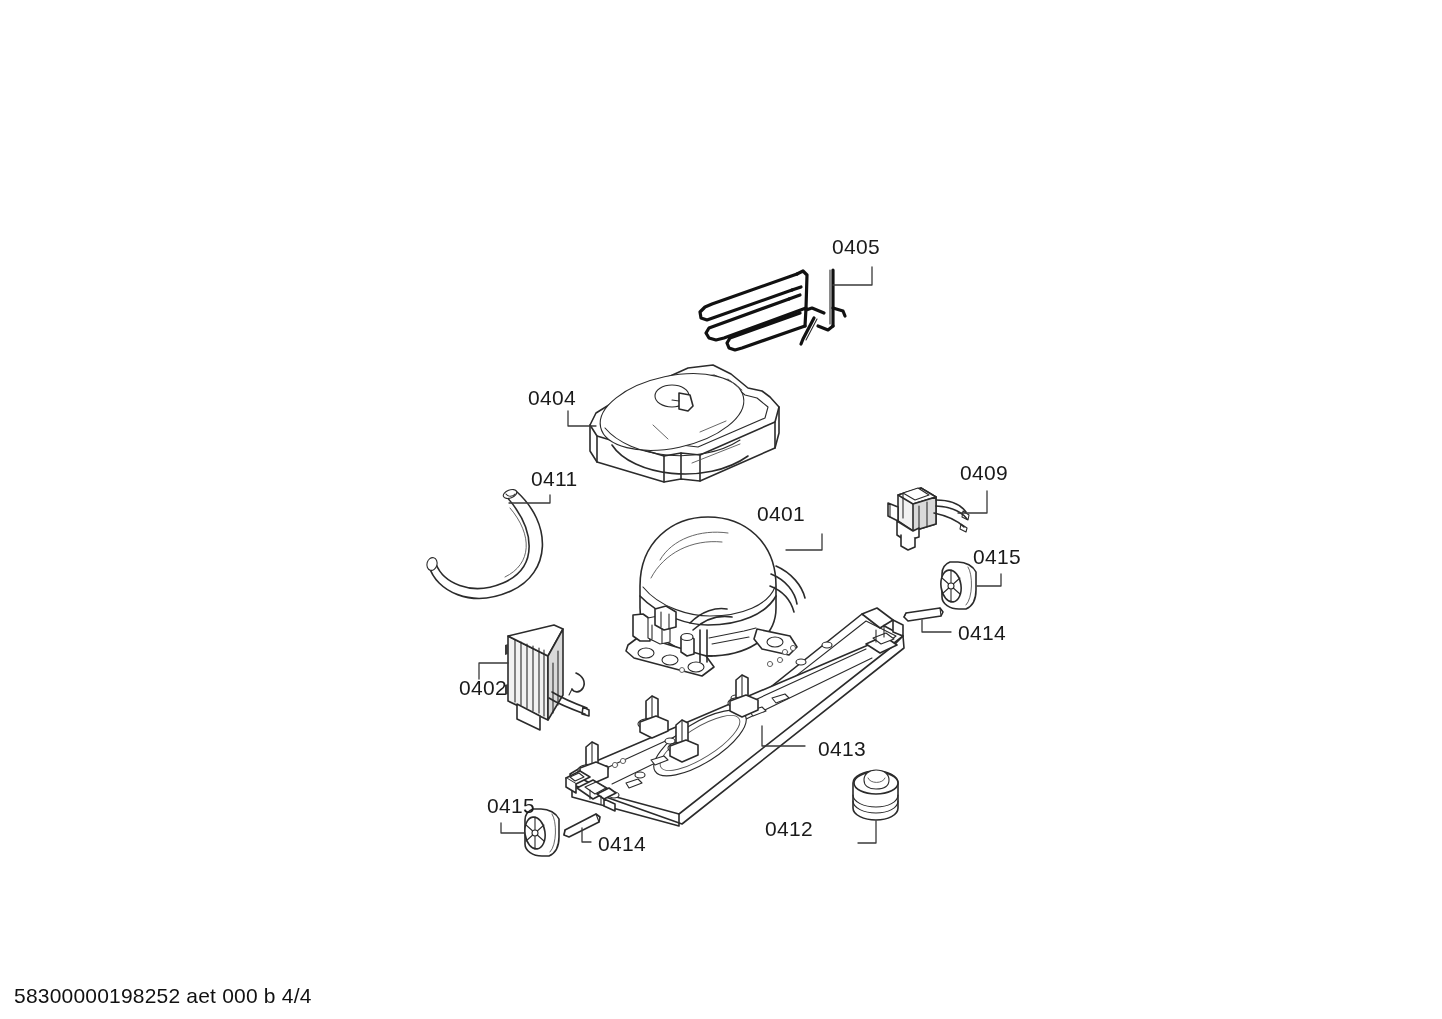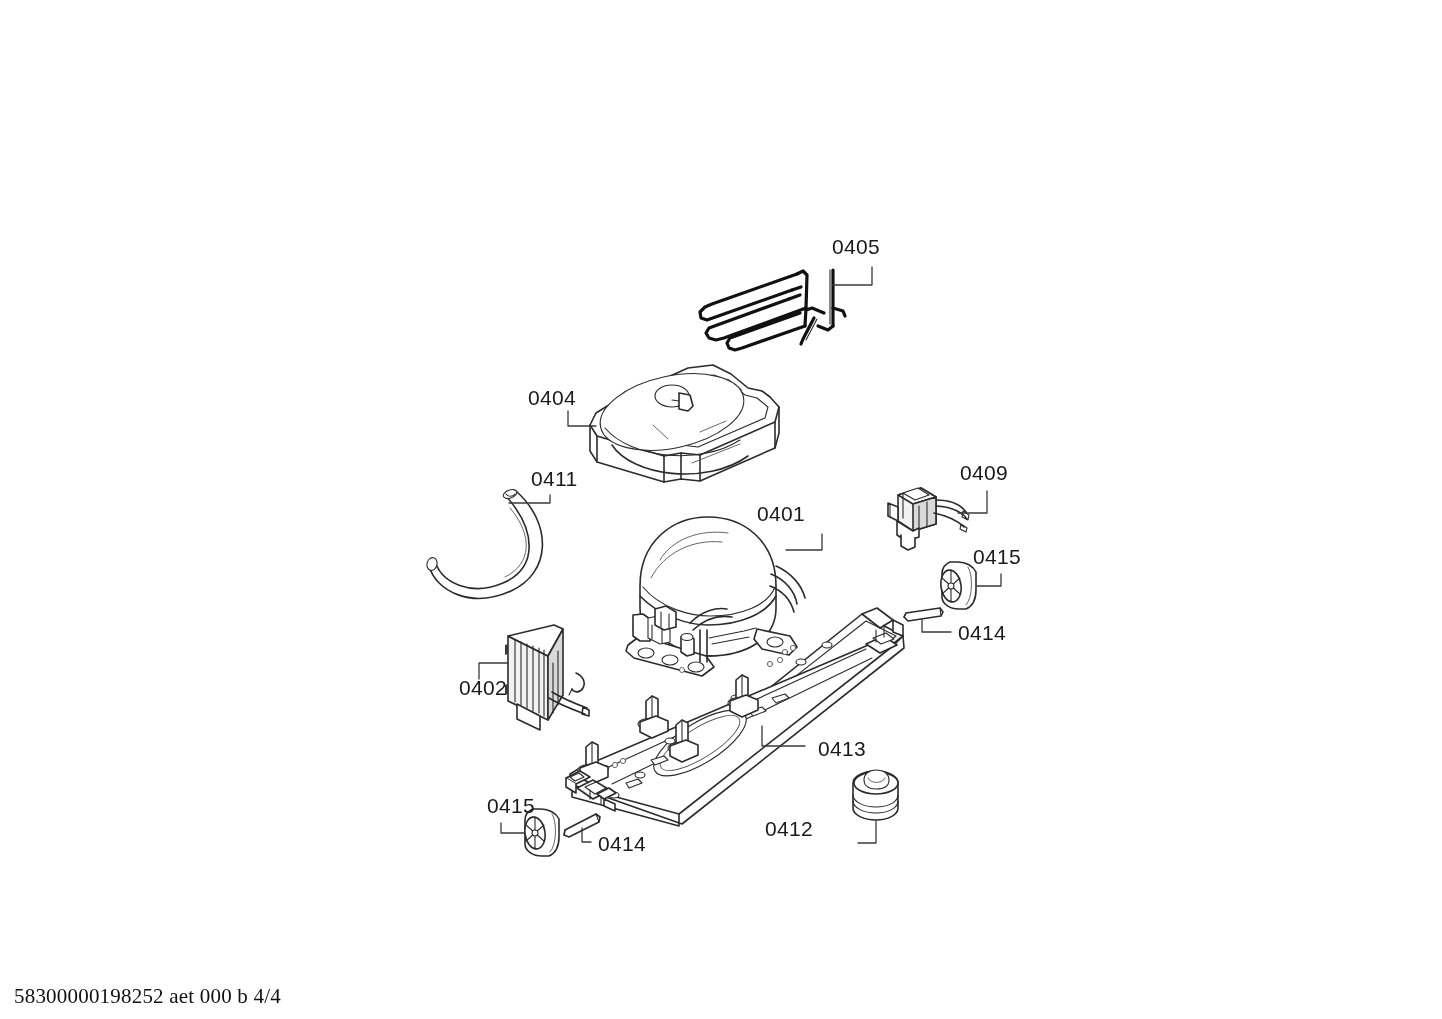--- a/index.html
+++ b/index.html
@@ -32,21 +32,21 @@
   .part-label {
     font-family: "Liberation Sans", sans-serif;
     font-size: 21px;
     fill: #1a1a1a;
     letter-spacing: 0.3px;
   }
   .footer-text {
     position: absolute;
     left: 14px;
     top: 976px;
-    font-family: Liberation Serif, serif;
+    font-family: Liberation Sans, sans-serif;
     font-size: 21px;
     color: #111111;
     letter-spacing: 0.2px;
     white-space: nowrap;
   }
   .ln {
     stroke: #2b2b2b;
     stroke-width: 1.6;
     fill: none;
     stroke-linecap: round;

